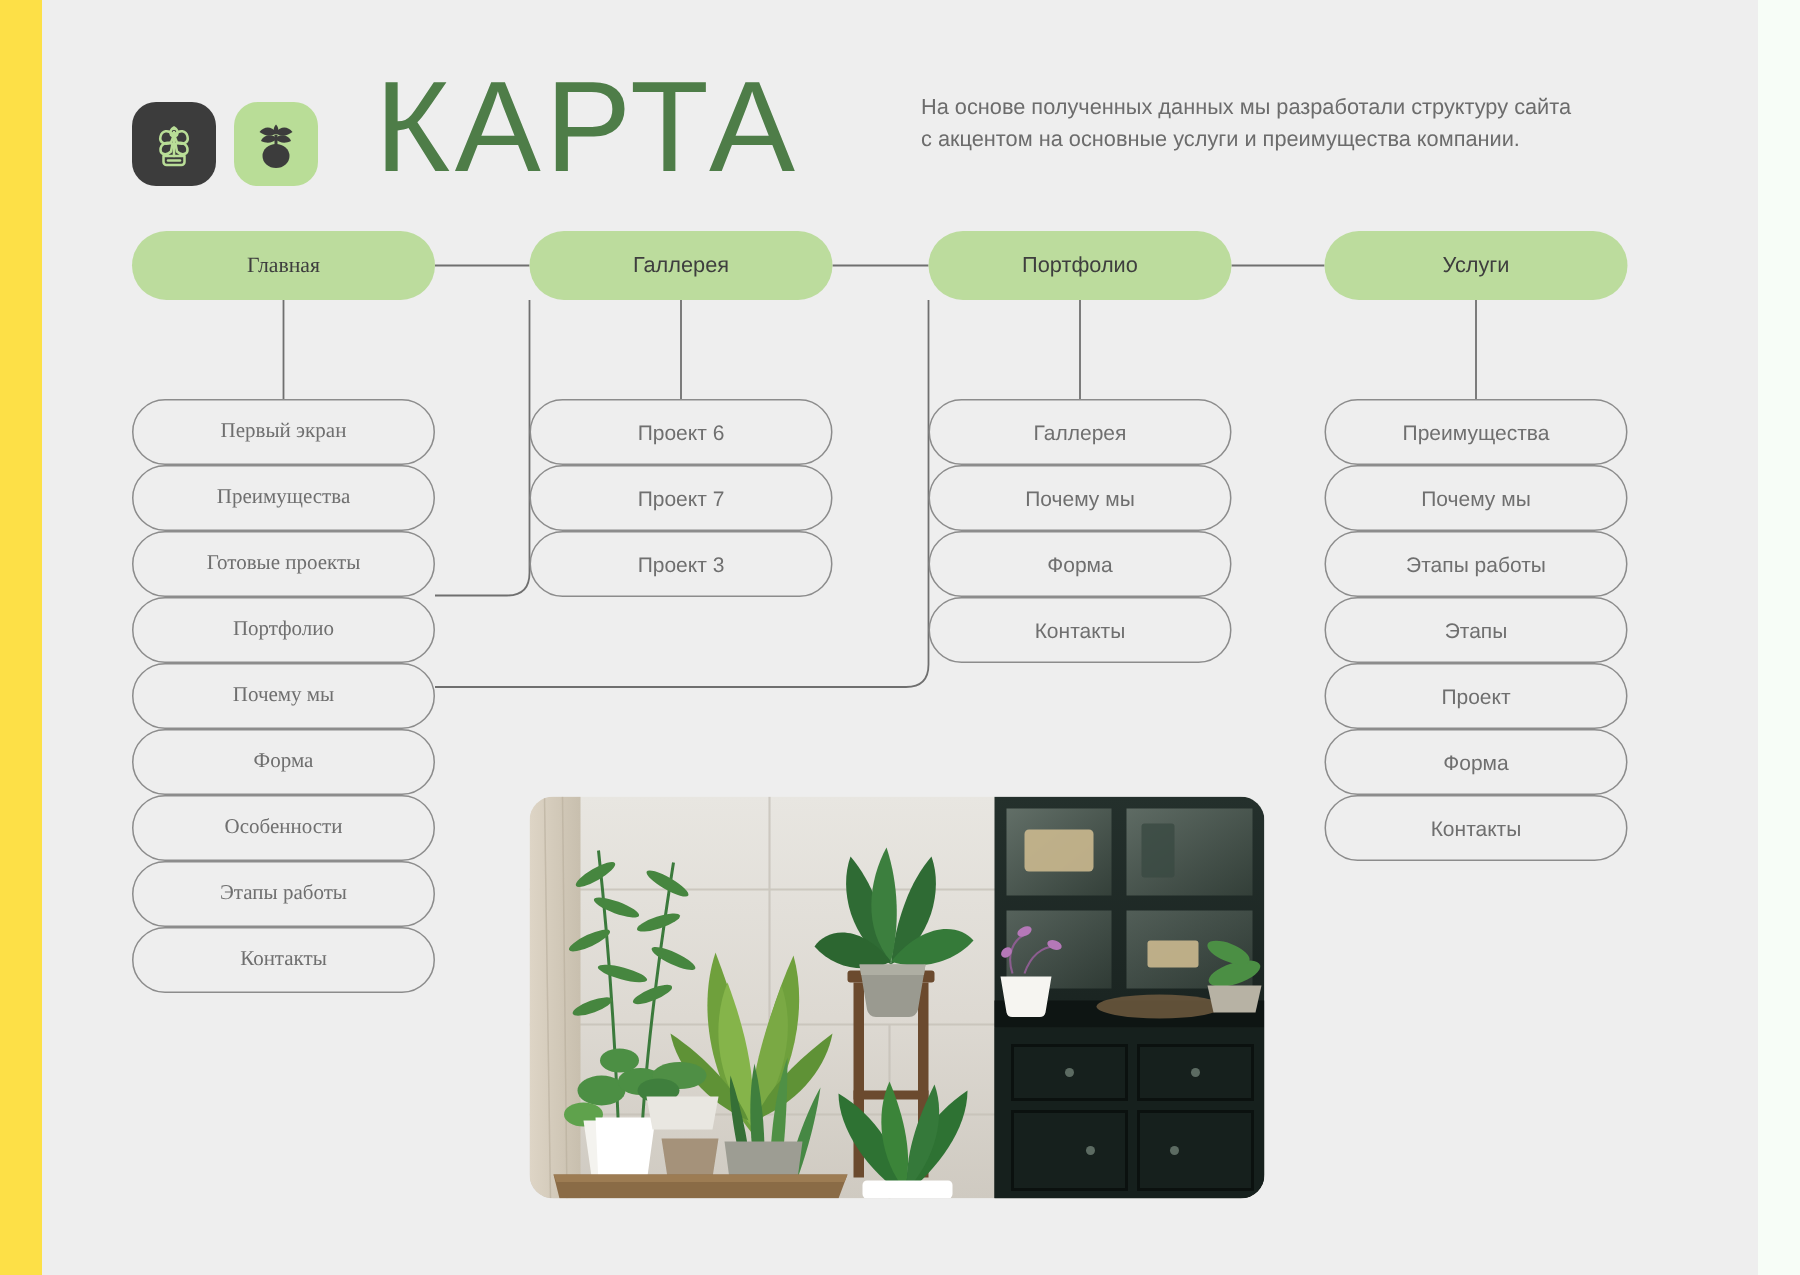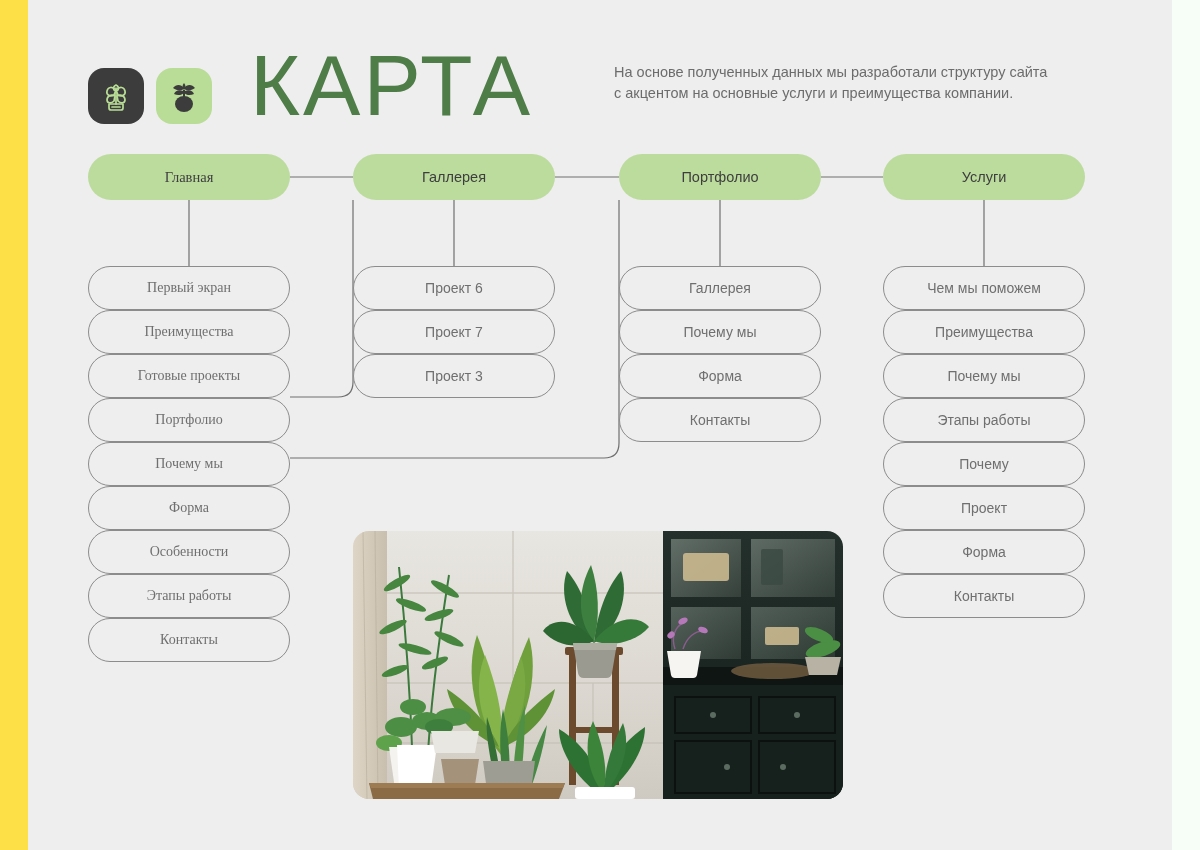--- a/index.html
+++ b/index.html
@@ -216,25 +216,24 @@
         <div class="node-item">Галлерея</div>
         <div class="node-item">Почему мы</div>
         <div class="node-item">Форма</div>
         <div class="node-item">Контакты</div>
       </div>
     </div>
 
     <div class="column" id="column-4">
       <div class="node-head">Услуги</div>
       <div class="node-list">
-        <div class="node-item">Чем мы поможем</div>
         <div class="node-item">Преимущества</div>
         <div class="node-item">Почему мы</div>
         <div class="node-item">Этапы работы</div>
-        <div class="node-item">Почему</div>
+        <div class="node-item">Этапы</div>
         <div class="node-item">Проект</div>
         <div class="node-item">Форма</div>
         <div class="node-item">Контакты</div>
       </div>
     </div>
 
     <div id="photo-card">
       <svg viewBox="0 0 490 268" preserveAspectRatio="none">
         <defs>
           <linearGradient id="wallG" x1="0" y1="0" x2="0" y2="1">

